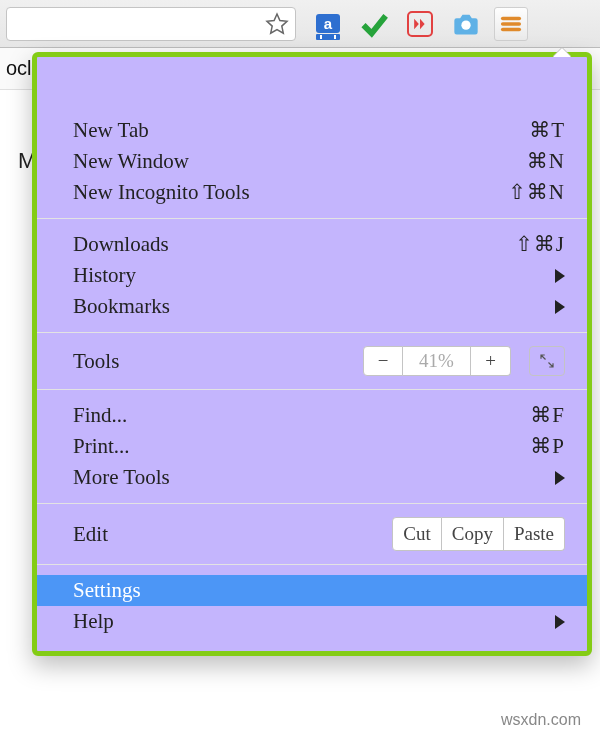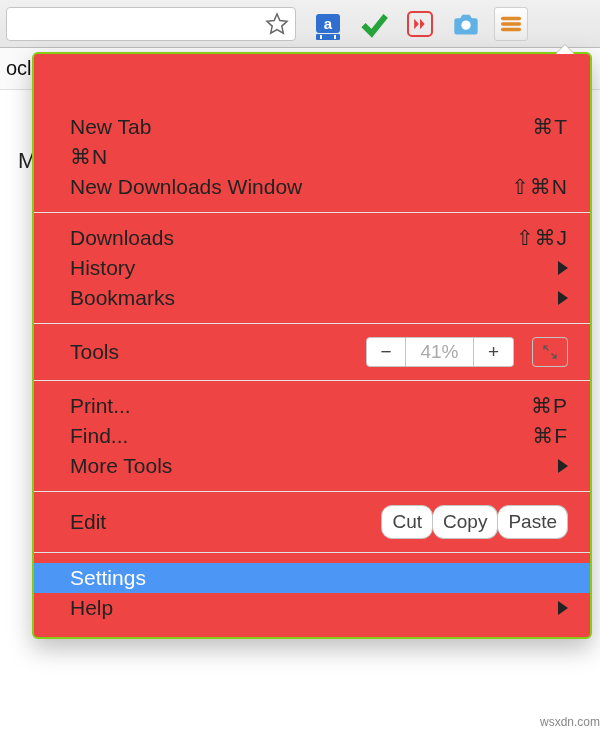--- a/index.html
+++ b/index.html
@@ -57,26 +57,27 @@
     height: 42px; background:#fafafa; border-bottom:1px solid #e0e0e0;
     display:flex; align-items:center; padding-left:6px;
     font-size: 20px; color:#111;
   }
   .bg-letter { position:absolute; top:148px; left:18px; font-size:22px; color:#222; }
 
   
   .menu {
     position:absolute;
     top:52px; left:32px; right:8px;
-    background:#ef4444;
-    border:2px solid #84cc16;
+    background:#c4b5fd;
+    border:5px solid #84cc16;
     border-radius:6px;
     box-shadow: 0 10px 24px rgba(0,0,0,0.25);
     padding-top: 58px;
     padding-bottom: 14px;
+    font-family: Liberation Serif, serif;
   }
   .menu::before{
     content:""; position:absolute; top:-9px; right:16px;
     width:0;height:0;border-left:9px solid transparent;border-right:9px solid transparent;border-bottom:9px solid #fff;
     filter: drop-shadow(0 -1px 0 #bcbcbc);
   }
   .row {
     display:flex; align-items:center; justify-content:space-between;
     padding: 3px 22px 3px 36px;
     min-height: 30px;
@@ -94,23 +95,23 @@
     border:1px solid #c4c4c4; background:#fff; height:30px; min-width:40px;
     display:flex; align-items:center; justify-content:center; font-size:19px; color:#444;
   }
   .btn + .btn { border-left:none; }
   .btn:first-child{ border-top-left-radius:4px; border-bottom-left-radius:4px;}
   .btn:last-child{ border-top-right-radius:4px; border-bottom-right-radius:4px;}
   .zoom-val{ color:#aaa; min-width:68px;}
   .fs-btn{ border:1px solid #c4c4c4; width:36px;height:30px;border-radius:4px;display:flex;align-items:center;justify-content:center;margin-left:18px;}
   .fs-btn svg{stroke:#555;stroke-width:1.6;fill:none;}
   .zoom-right{display:flex;align-items:center;}
-  .edit-btns .btn{padding:16px 10px;border-radius:11px;}
-
-  .watermark{position:absolute;bottom:6px;right:0;font-size:12px;color:#888;}
+  .edit-btns .btn{padding:16px 10px;}
+
+  .watermark{position:absolute;bottom:6px;right:19px;font-size:16px;color:#888;}
   .page-bg{position:absolute;left:0;top:90px;right:0;bottom:0;background:#fff;z-index:-1;}
 </style>
 </head>
 <body>
 
 <div class="toolbar" data-interactable="false">
   <div class="omnibox" data-interactable="true">
     <svg class="star" data-interactable="true" viewBox="0 0 24 24">
       <polygon points="12,2 14.9,8.6 22,9.3 16.8,14.1 18.3,21.2 12,17.6 5.7,21.2 7.2,14.1 2,9.3 9.1,8.6"></polygon>
     </svg>
@@ -154,24 +155,25 @@
 <div class="page-bg"></div>
 <div class="bg-letter" data-interactable="false">M</div>
 
 <div class="menu" data-interactable="false">
 
   <div class="row" data-interactable="true">
     <span data-interactable="false">New Tab</span>
     <span class="short" data-interactable="false">⌘T</span>
   </div>
   <div class="row" data-interactable="true">
+    <span data-interactable="false">New Window</span>
     <span class="short" data-interactable="false">⌘N</span>
   </div>
   <div class="row" data-interactable="true">
-    <span data-interactable="false">New Downloads Window</span>
+    <span data-interactable="false">New Incognito Tools</span>
     <span class="short" data-interactable="false">⇧⌘N</span>
   </div>
 
   <div class="hr" data-interactable="false"></div>
 
   <div class="row" data-interactable="true">
     <span data-interactable="false">Downloads</span>
     <span class="short" data-interactable="false">⇧⌘J</span>
   </div>
   <div class="row" data-interactable="true">
@@ -198,26 +200,26 @@
             <path d="M9 4 L4 4 L4 9 M4 4 L10 10"></path>
             <path d="M15 20 L20 20 L20 15 M20 20 L14 14"></path>
           </svg>
       </div>
     </div>
   </div>
 
   <div class="hr" data-interactable="false"></div>
 
   <div class="row" data-interactable="true">
+    <span data-interactable="false">Find...</span>
+    <span class="short" data-interactable="false">⌘F</span>
+  </div>
+  <div class="row" data-interactable="true">
     <span data-interactable="false">Print...</span>
     <span class="short" data-interactable="false">⌘P</span>
-  </div>
-  <div class="row" data-interactable="true">
-    <span data-interactable="false">Find...</span>
-    <span class="short" data-interactable="false">⌘F</span>
   </div>
   <div class="row" data-interactable="true">
     <span data-interactable="false">More Tools</span>
     <span class="submenu-arrow" data-interactable="false"></span>
   </div>
 
   <div class="hr" data-interactable="false"></div>
 
   <div class="row" data-interactable="false">
     <span data-interactable="false">Edit</span>

